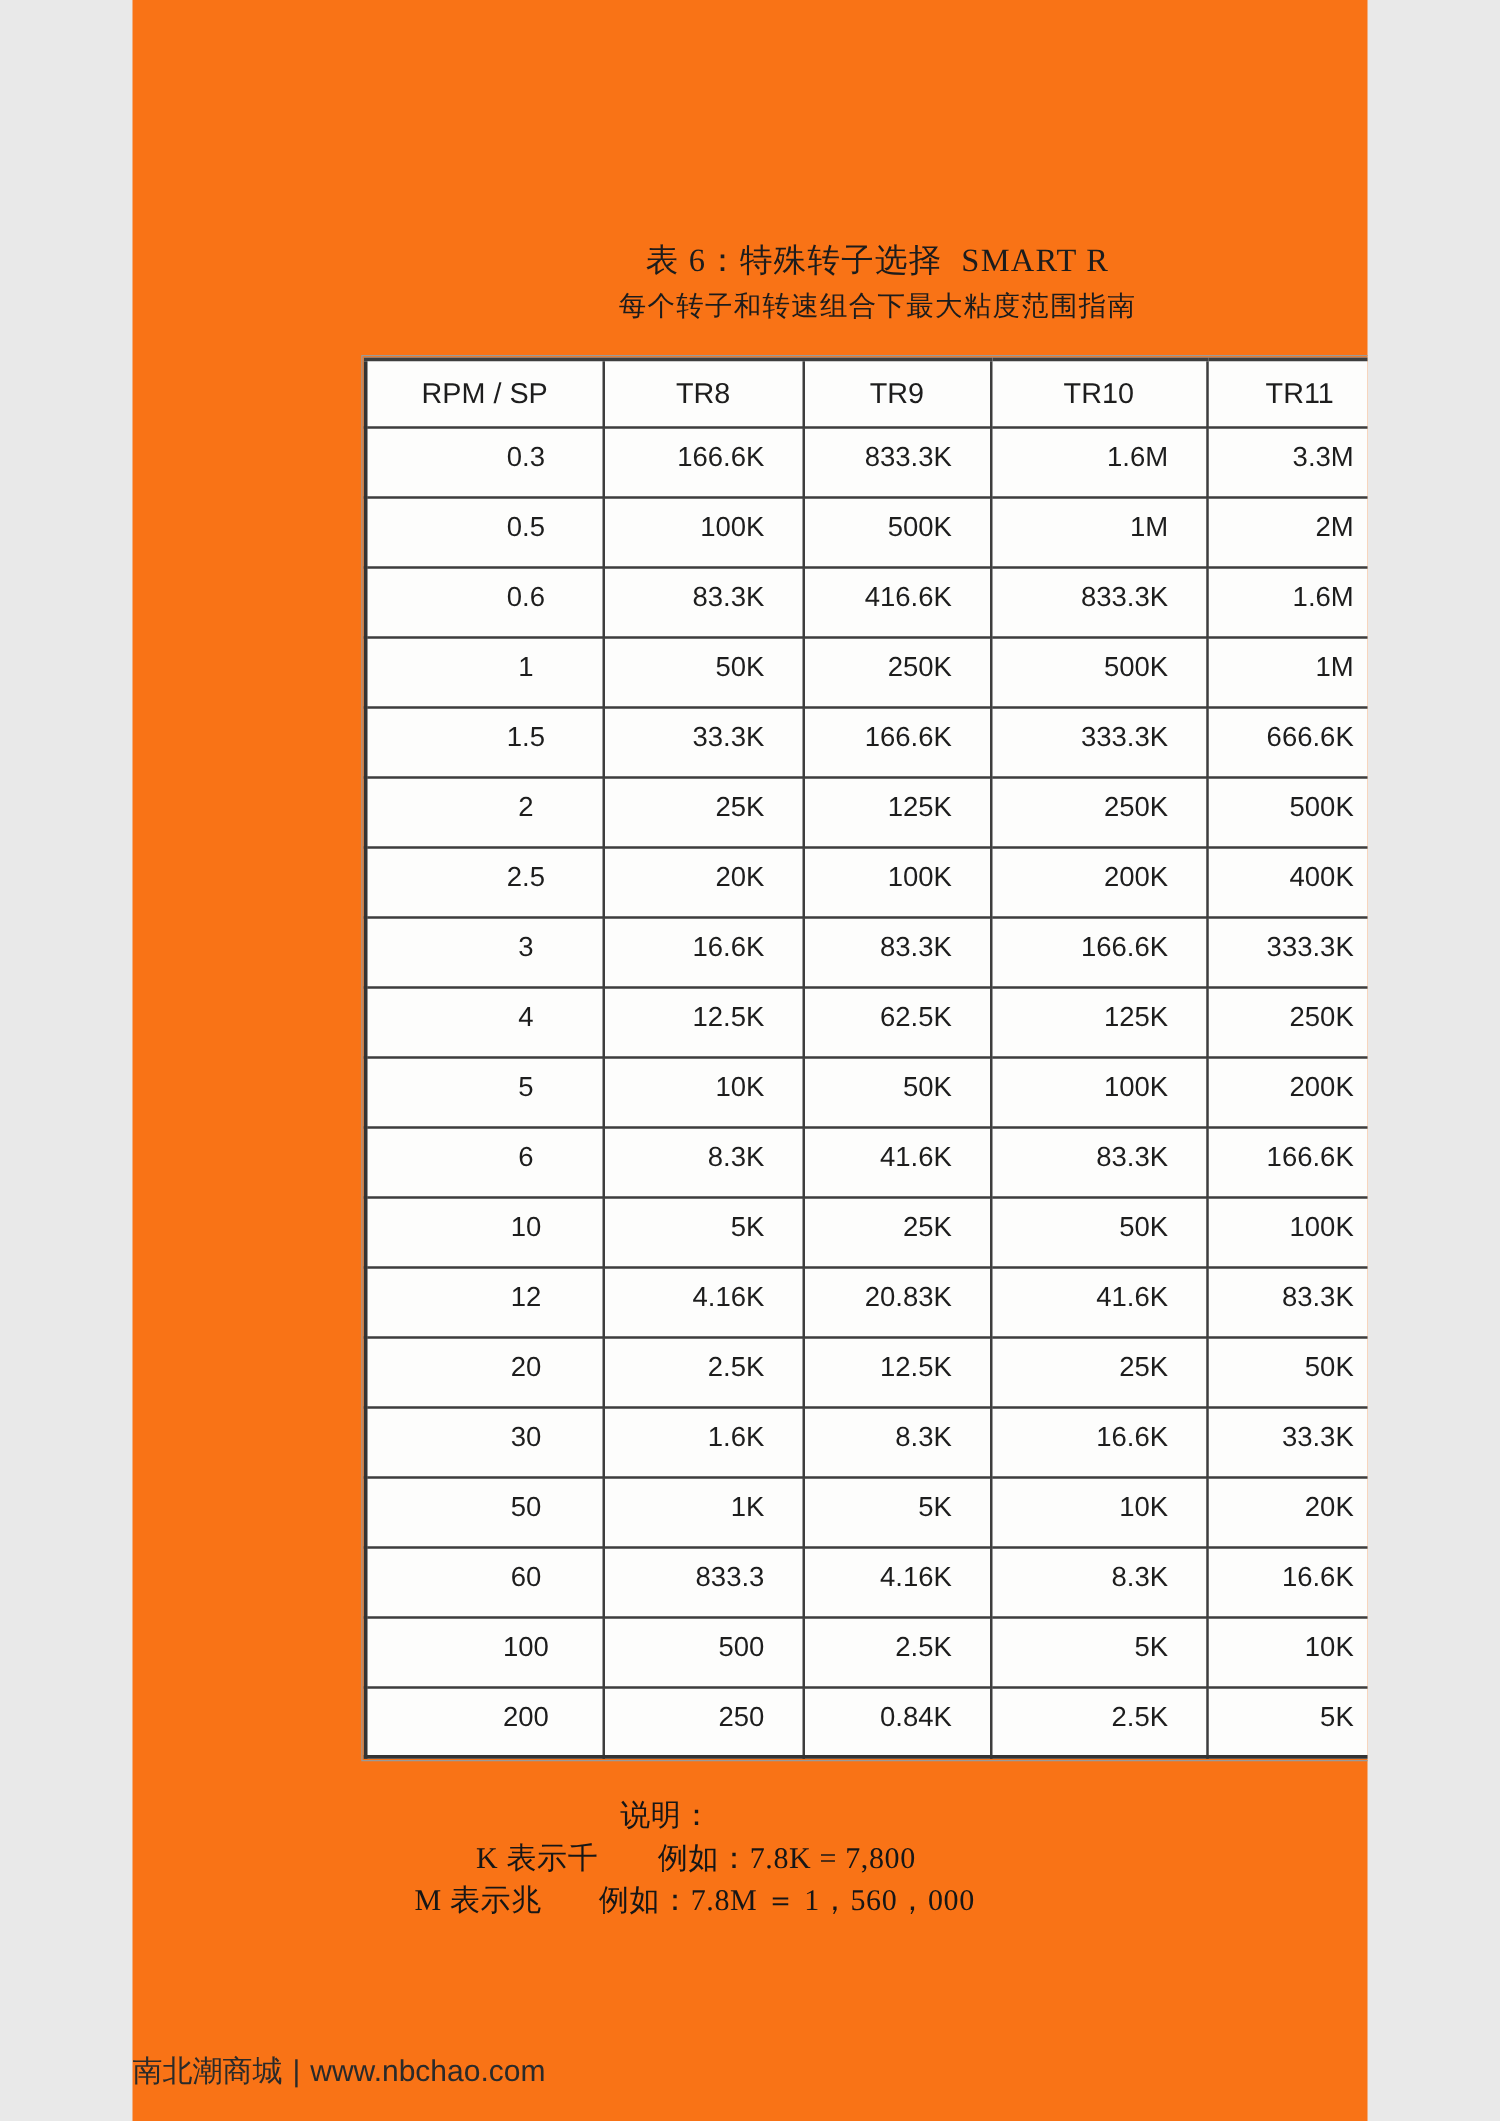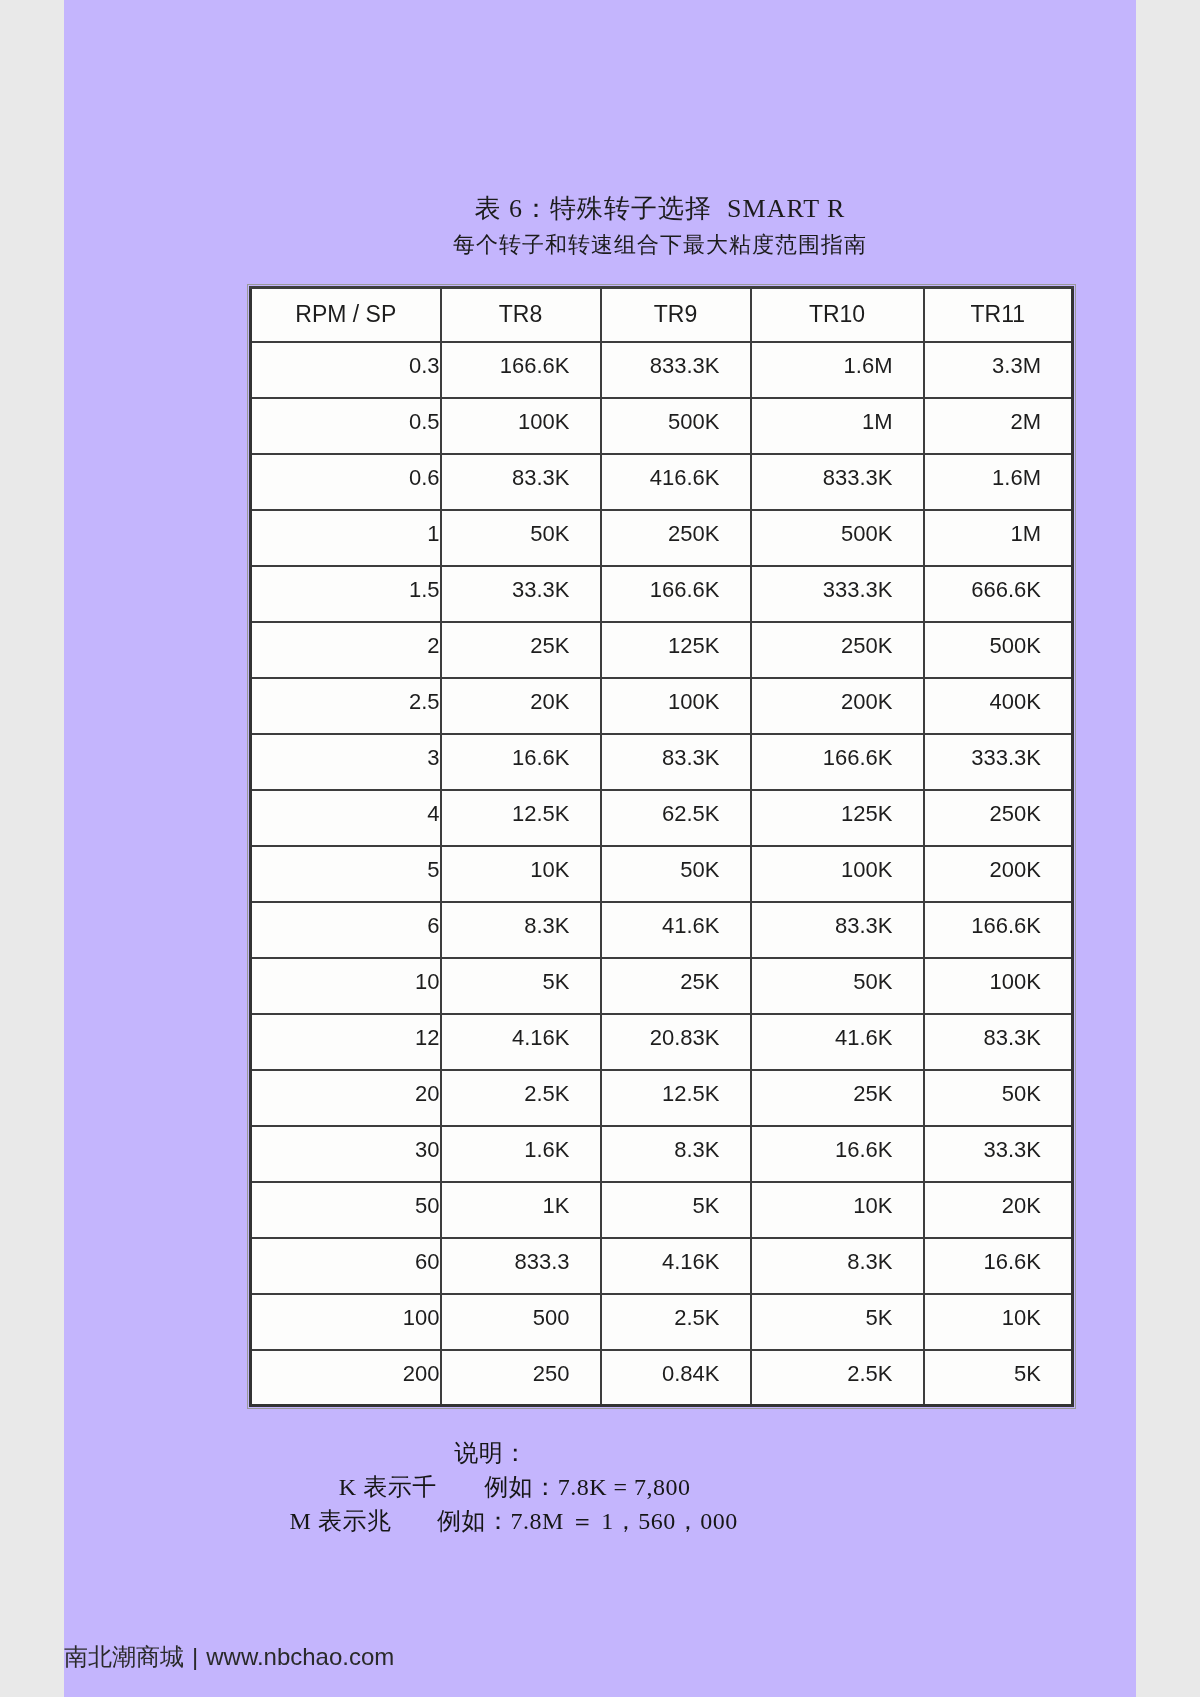--- a/index.html
+++ b/index.html
@@ -1,22 +1,22 @@
 <!DOCTYPE html>
 <html><head>
 <meta charset="utf-8">
 <style>
   * { margin: 0; padding: 0; box-sizing: border-box; }
   html, body { background: #e9e9e9; }
   .page {
     position: relative;
-    width: 1072px;
+    width: 988px;
     height: 1697px;
     margin: 0 auto;
-    background: #c4b5fd;
+    background: #f97316;
     overflow: hidden;
     font-family: "Liberation Sans", sans-serif;
     color: #222;
   }
   .title-block {
     position: absolute;
     top: 190px;
     left: 185px;
     width: 822px;
     text-align: center;
@@ -64,21 +64,21 @@
   }
   .data-table td {
     height: 56px;
     border: 2px solid #3d3d3d;
     font-size: 22px;
     color: #1d1d1d;
     vertical-align: top;
     padding-top: 9px;
     line-height: 28px;
   }
-  .data-table td.rpm-cell  { text-align: right;  padding-left: 66px; }
+  .data-table td.rpm-cell  { text-align: center;  padding-left: 66px; }
   .data-table td.value-cell{ text-align: right; padding-right: 30px; }
   .notes {
     position: absolute;
     top: 1436px;
     left: 180px;
     font-family: "Liberation Serif", "DejaVu Serif", serif;
     font-size: 24px;
     line-height: 34px;
     color: #161616;
     letter-spacing: 0.5px;

